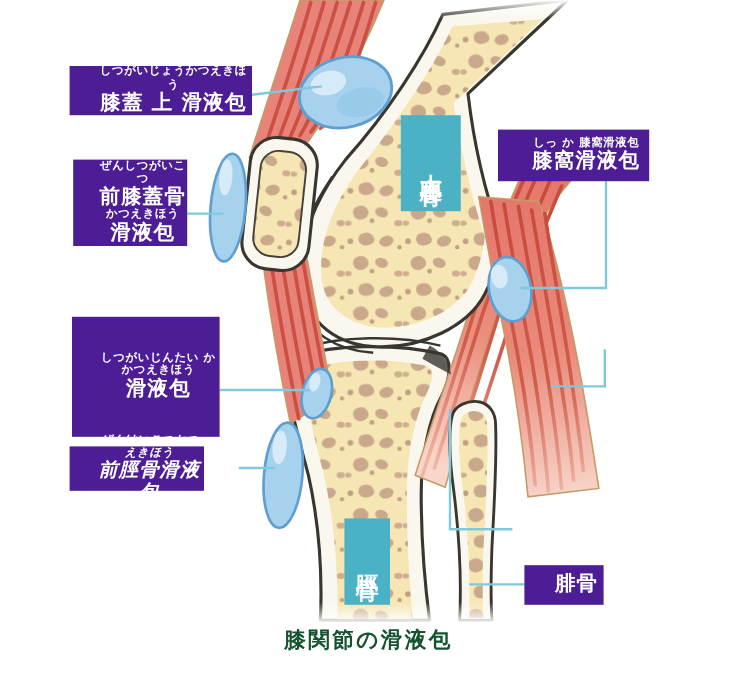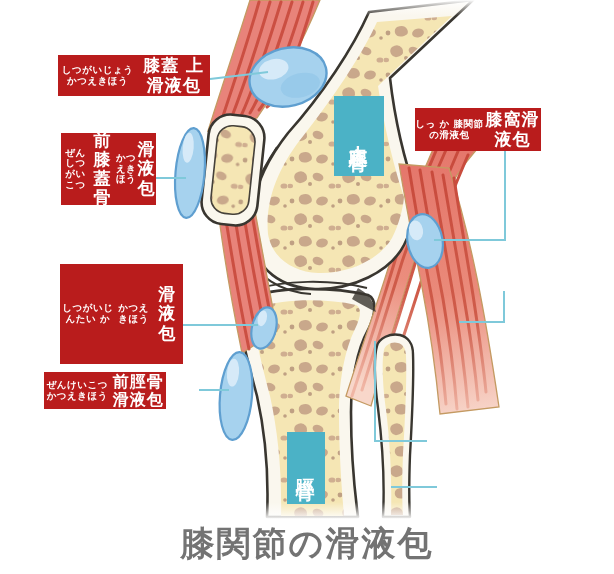--- a/index.html
+++ b/index.html
@@ -2,36 +2,36 @@
 <html><head>
 <meta charset="utf-8">
 <style>
   html,body{margin:0;padding:0;background:#fff;}
   #stage{
     position:relative;width:614px;height:574px;background:#fff;overflow:hidden;
     font-family:"DejaVu Sans",sans-serif;
   }
   #art{position:absolute;left:0;top:0;}
   .lbl{
-    position:absolute;background:#b91c1c;color:#fff;
-    display:flex;flex-direction:row;align-items:center;justify-content:center;
-    text-align:center;font-weight:bold;line-height:1.12;box-sizing:border-box;
+    position:absolute;background:#4c1d95;color:#fff;
+    display:flex;flex-direction:column;align-items:center;justify-content:center;
+    text-align:center;font-weight:bold;line-height:1.12;box-sizing:border-box;padding-left:21px;
   }
   .furi{font-size:9.5px;letter-spacing:.5px;display:block;}
   .main{font-size:17px;letter-spacing:1px;display:block;}
   .main-sm{font-size:16px;letter-spacing:1px;display:block;}
   .vlbl{
     position:absolute;background:#4bb2c6;color:#fff;font-weight:bold;
     writing-mode:vertical-rl;text-orientation:upright;
     display:flex;align-items:center;justify-content:center;
     font-size:19px;letter-spacing:5px;box-sizing:border-box;
   }
   #caption{
     position:absolute;left:0;right:0;top:521px;text-align:center;
-    font-size:34px;font-weight:bold;color:#737373;letter-spacing:2px;
+    font-size:18px;font-weight:bold;color:#14532d;letter-spacing:2px;
   }
 </style>
 </head>
 <body>
 
 <div id="stage">
 
   <svg id="art" width="614" height="574" viewBox="0 0 614 574">
     <defs>
       <pattern id="spongy" x="0" y="0" width="48" height="42" patternUnits="userSpaceOnUse">
@@ -191,32 +191,35 @@
     <span class="furi">かつえきほう</span>
     <span class="main">滑液包</span>
   </div>
 
   <div class="lbl" style="left:60px;top:264px;width:123px;height:100px;">
     <span class="furi">しつがいじんたい か</span>
     <span class="furi">かつえきほう</span>
     <span class="main">滑液包</span>
   </div>
 
-  <div class="lbl" style="left:44px;top:372px;width:122px;height:37px;">
+  <div class="lbl" style="left:58px;top:372px;width:112px;height:37px;font-style:italic;">
     <span class="furi">ぜんけいこつかつえきほう</span>
     <span class="main-sm">前脛骨滑液包</span>
   </div>
 
   <div class="lbl" style="left:415px;top:108px;width:126px;height:43px;">
-    <span class="furi">しっ か 膝関節の滑液包</span>
+    <span class="furi">しっ か 膝窩滑液包</span>
     <span class="main">膝窩滑液包</span>
   </div>
 
 
 
+  <div class="lbl" style="left:437px;top:471px;width:66px;height:33px;">
+    <span class="main">腓骨</span>
+  </div>
 
   <div class="vlbl" style="left:334px;top:96px;width:50px;height:80px;">
     <span>大腿骨</span>
   </div>
 
   <div class="vlbl" style="left:287px;top:432px;width:38px;height:72px;">
     <span>脛骨</span>
   </div>
 
   <div id="caption">膝関節の滑液包</div>

